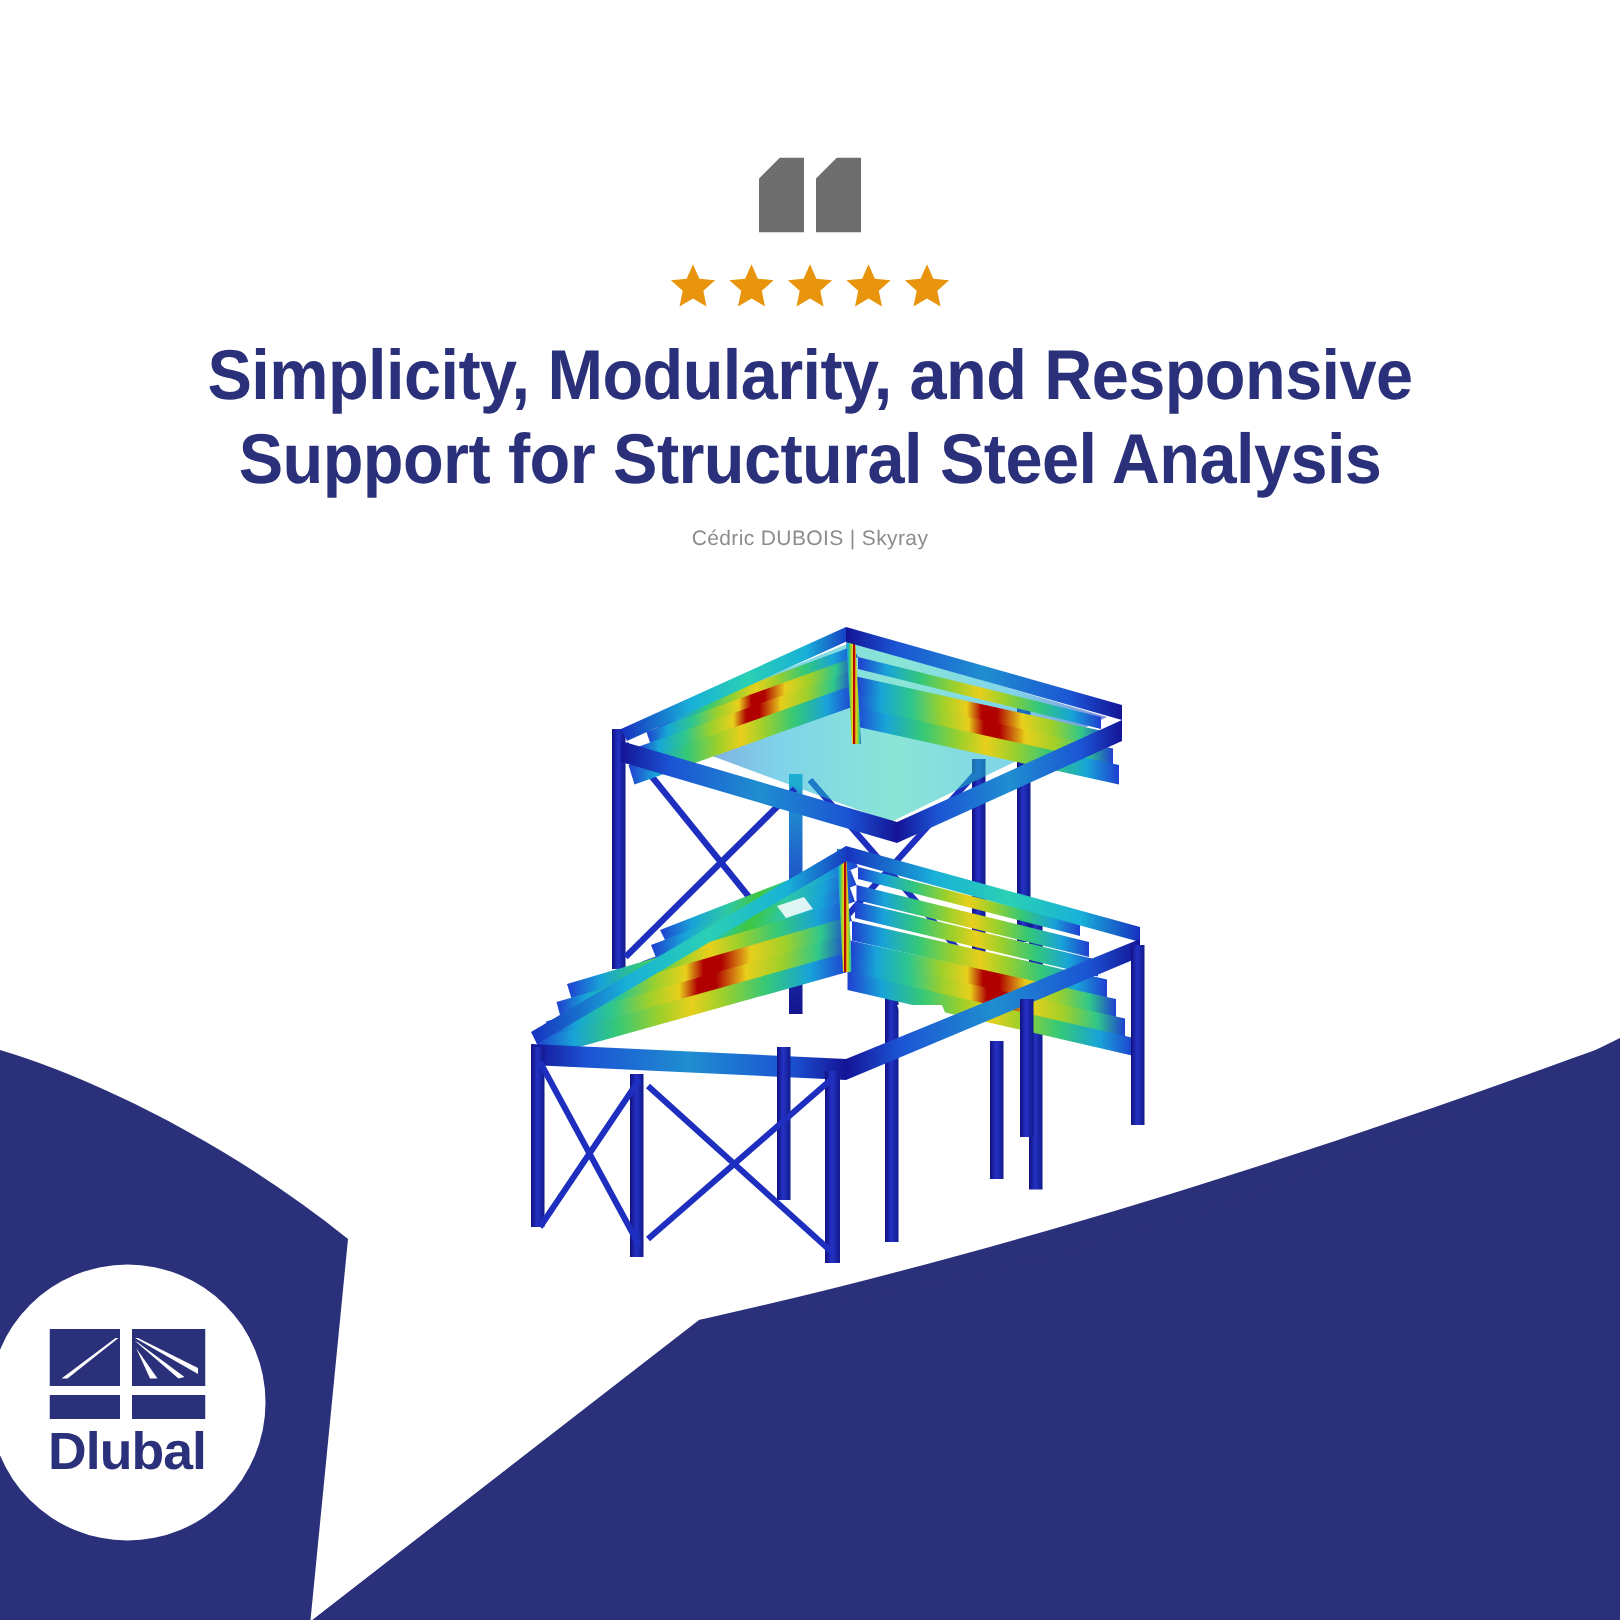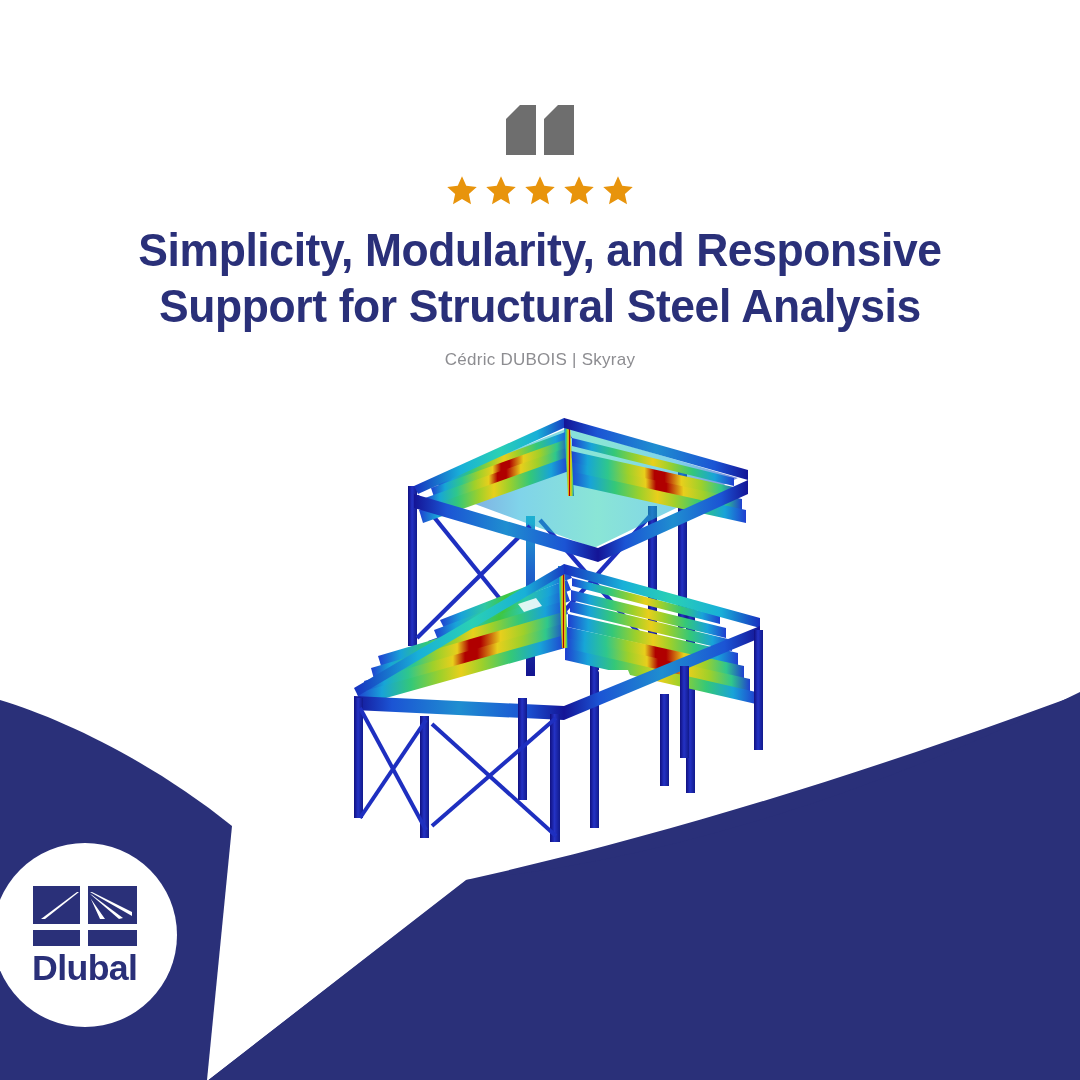--- a/index.html
+++ b/index.html
@@ -45,21 +45,21 @@
     transform:scaleX(0.945);
     transform-origin:center top;
     white-space:pre-line;
   }
 
   
   #byline{
     position:absolute;left:0;right:0;top:350px;
     text-align:center;
     color:#8d8d91;
-    font-size:17px;
+    font-size:14px;
     font-weight:400;
     letter-spacing:0.25px;
   }
 
   
   #model{
     position:absolute;
     left:268px;top:398px;
     width:548px;height:450px;
   }

